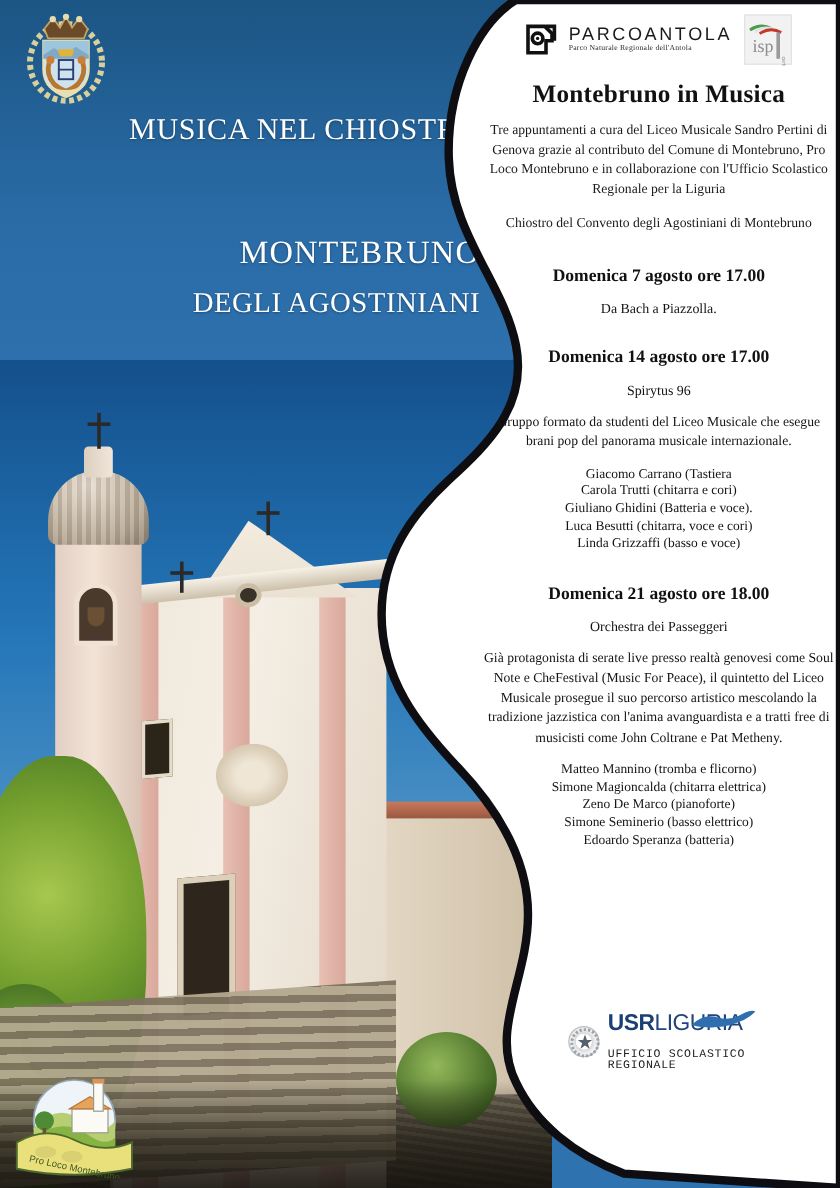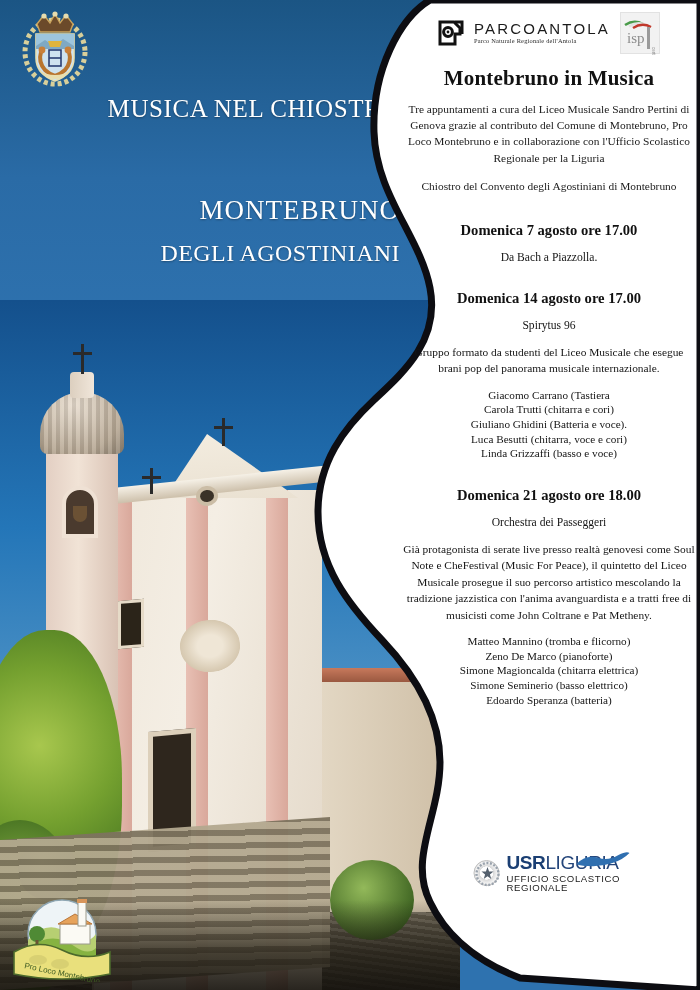--- a/index.html
+++ b/index.html
@@ -139,22 +139,22 @@
   
   .usr-wrap{ position:absolute; left:50%; transform:translateX(-50%);
              bottom:42px; display:flex; align-items:center; gap:7px;}
   .usr-emblem{ width:26px; height:26px; border-radius:50%;
                background:radial-gradient(circle at 50% 50%,#ffffff 38%,#d9d9d9 40%,#f3f3f3 62%,#cfcfcf 100%);
                border:1px solid #bdbdbd; position:relative; flex:0 0 auto;}
   .usr-text{ text-align:left; line-height:1;}
   .usr-line1{ font-family:"Liberation Sans", sans-serif; font-size:19px;
               font-weight:bold; color:#1b3f73; letter-spacing:-.4px;}
   .usr-line1 .thin{ font-weight:normal; color:#24457a;}
-  .usr-line2{ font-family:Liberation Sans, sans-serif; font-size:9.6px;
-              color:#1c1c1c; letter-spacing:.6px; margin-top:2px;}
+  .usr-line2{ font-family:Liberation Mono, monospace; font-size:9.6px;
+              color:#1c1c1c; letter-spacing:.6px; margin-top:12px;}
   .liguria-mark{ position:absolute; right:-6px; top:-2px; width:56px; height:20px;}
 
   
   #left-text{ position:absolute; left:0; top:0; width:400px;
               text-align:right; color:#ffffff;
               text-shadow:0 1px 2px rgba(0,0,0,.35);}
   .lt1{ font-size:25px; letter-spacing:.6px; margin-top:95px;
         font-family:"Liberation Serif", serif;}
   .lt2{ font-size:27px; letter-spacing:1px; margin-top:72px;}
   .lt3{ font-size:24px; letter-spacing:.4px; margin-top:14px;}
@@ -307,22 +307,22 @@
         <div>Linda Grizzaffi (basso e voce)</div>
       </div>
     </div>
 
     <div class="event">
       <div class="event-date">Domenica 21 agosto ore 18.00</div>
       <div class="event-sub">Orchestra dei Passeggeri</div>
       <div class="event-desc">Già protagonista di serate live presso realtà genovesi come Soul Note e CheFestival (Music For Peace), il quintetto del Liceo Musicale prosegue il suo percorso artistico mescolando la tradizione jazzistica con l'anima avanguardista e a tratti free di musicisti come John Coltrane e Pat Metheny.</div>
       <div class="members">
         <div>Matteo Mannino (tromba e flicorno)</div>
+        <div>Simone Magioncalda (chitarra elettrica)</div>
         <div>Zeno De Marco (pianoforte)</div>
-        <div>Simone Magioncalda (chitarra elettrica)</div>
         <div>Simone Seminerio (basso elettrico)</div>
         <div>Edoardo Speranza (batteria)</div>
       </div>
     </div>
 
     <div class="usr-wrap">
       <div class="usr-emblem">
         <svg viewBox="0 0 26 26" width="26" height="26">
           <circle cx="13" cy="13" r="11" fill="none" stroke="#9aa3ad" stroke-width="2.4" stroke-dasharray="2 1.6"></circle>
           <path d="M13 6 l1.6 4.6 H19 l-3.6 2.8 1.4 4.6 L13 15.2 l-3.8 2.8 1.4 -4.6 L7 10.6 h4.4 Z" fill="#55616e"></path>

